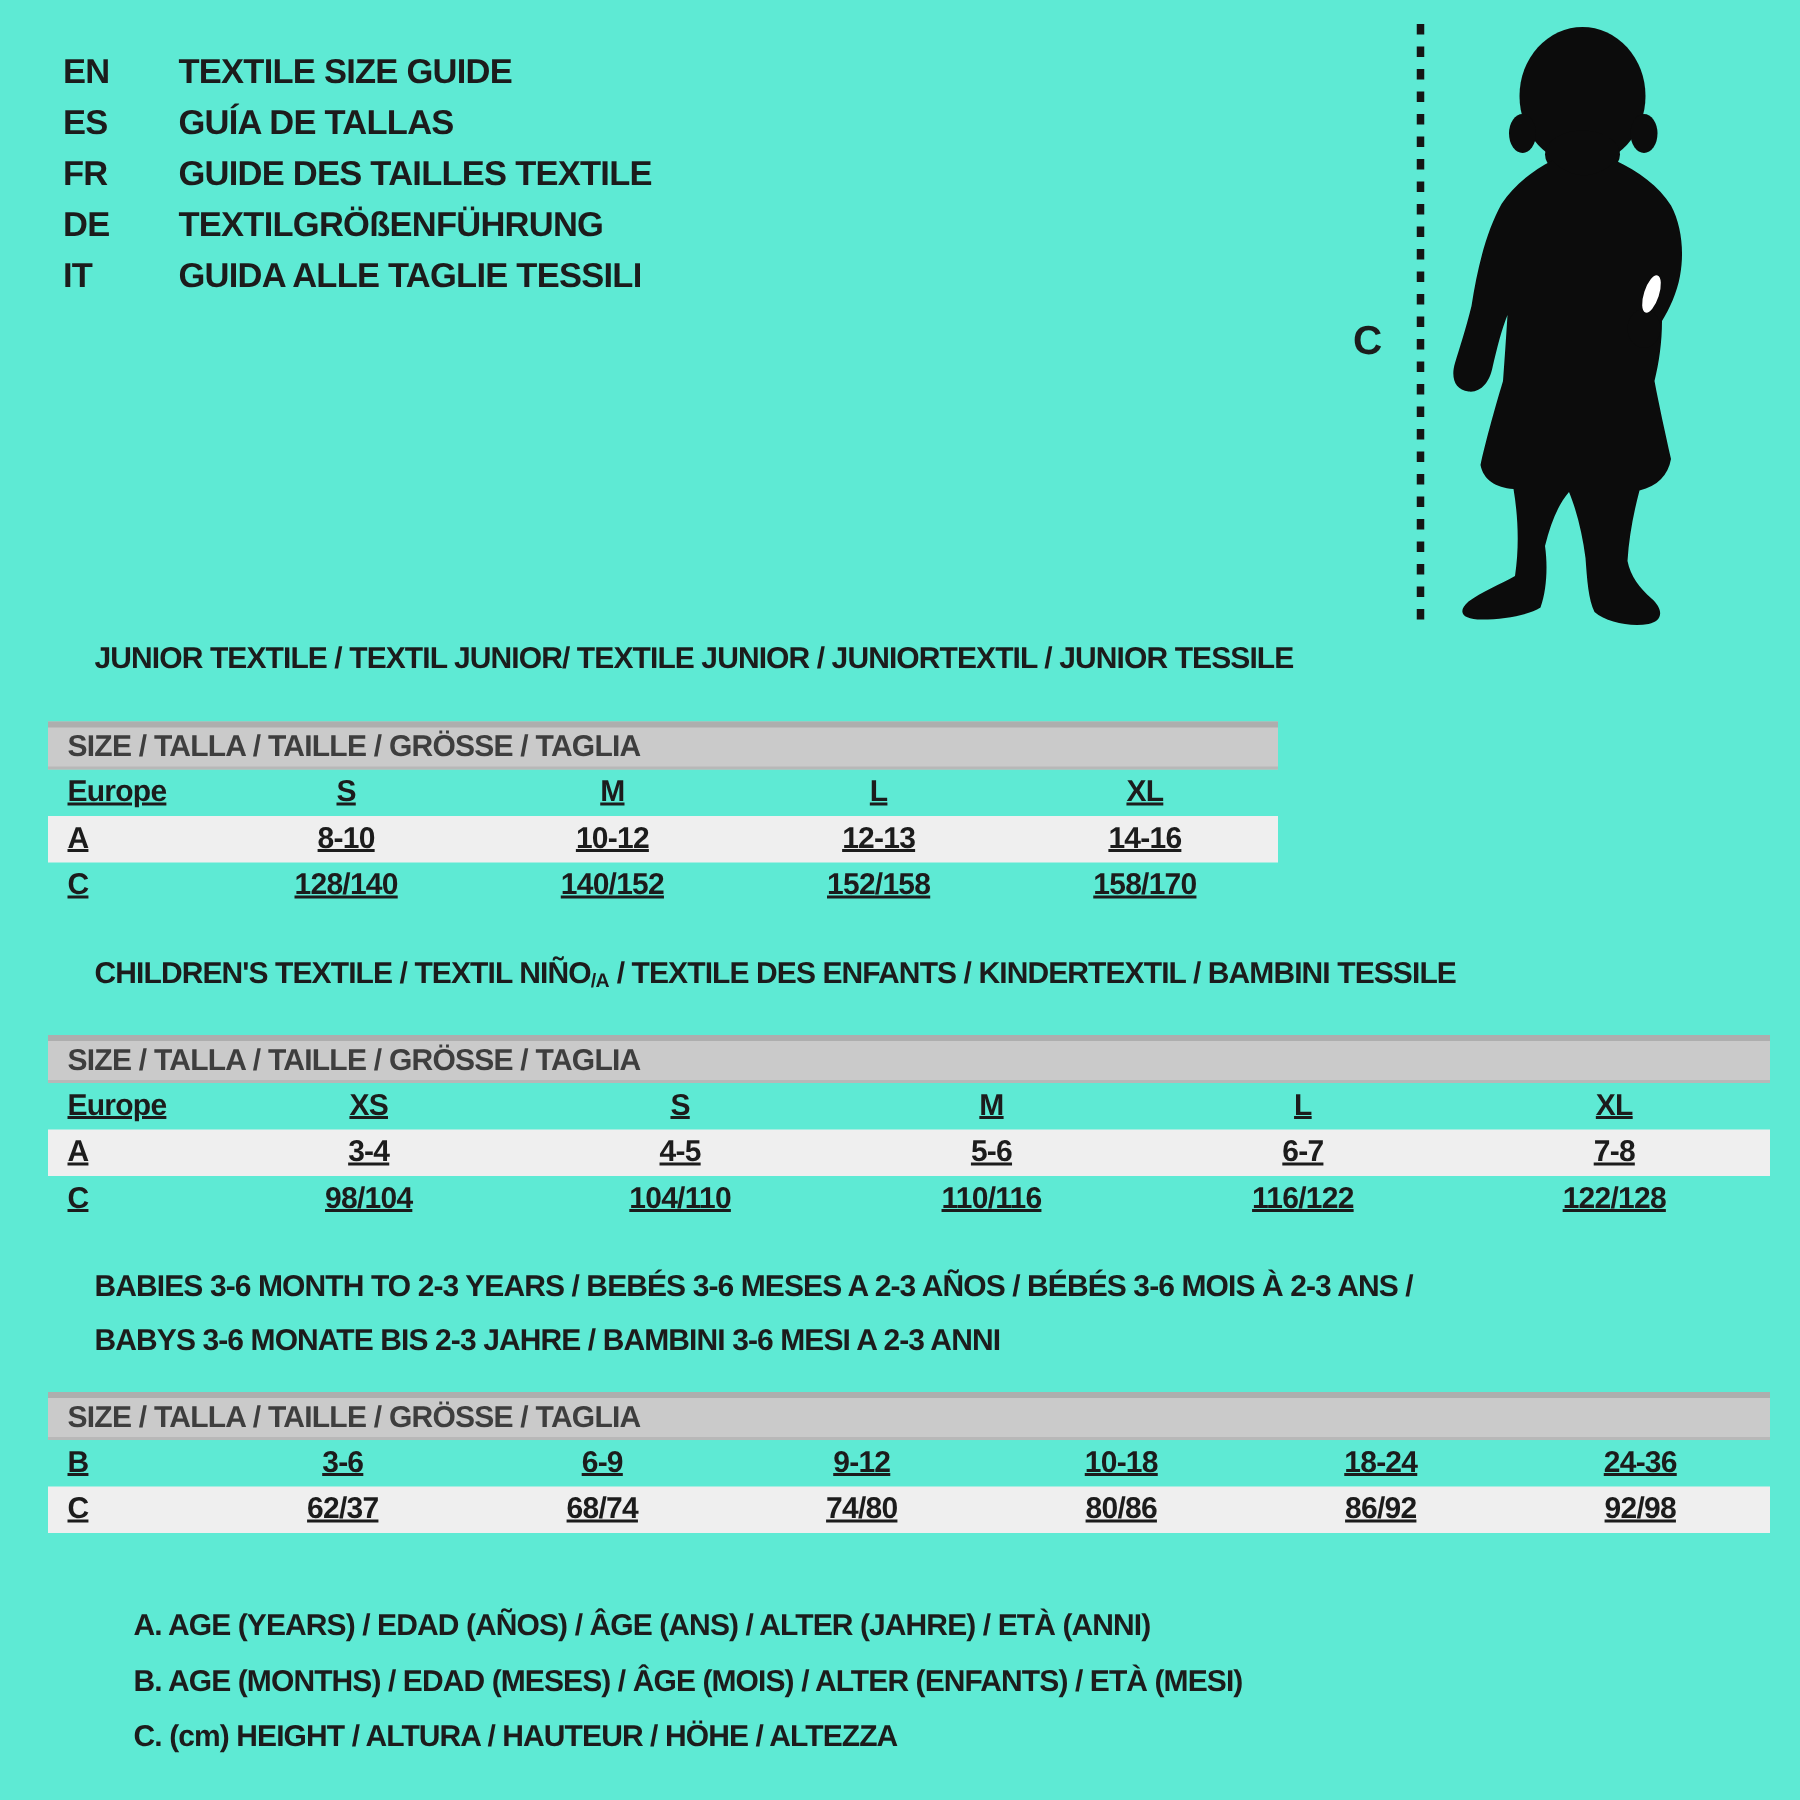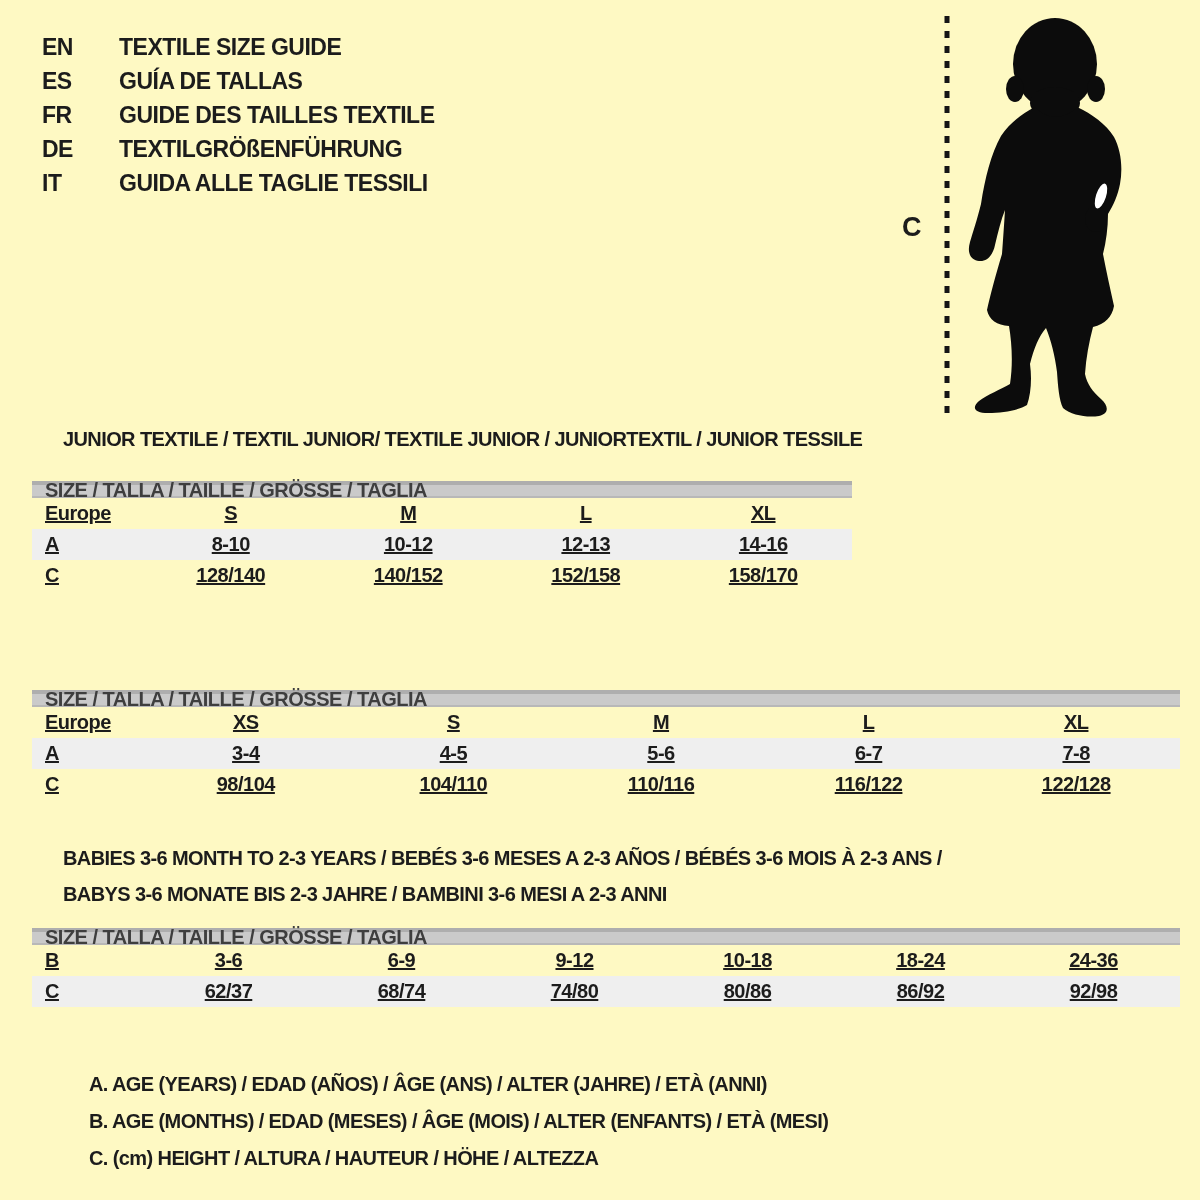--- a/index.html
+++ b/index.html
@@ -1,20 +1,20 @@
 <!DOCTYPE html>
 <html><head>
 <meta charset="utf-8">
 <style>
   * { margin:0; padding:0; box-sizing:border-box; }
   html,body { background:#ffffff; }
   .page {
     position:relative;
     width:1200px; height:1200px;
-    background:#fef9c3;
+    background:#5eead4;
     font-family:"Liberation Sans", sans-serif;
     color:#1c1c1c;
     font-weight:bold;
     letter-spacing:-0.5px;
     overflow:hidden;
   }
 
   
   .lang-block { position:absolute; left:42px; top:30px; font-size:23px; }
   .lang-row { display:flex; height:34px; align-items:center; }
@@ -30,21 +30,21 @@
   .section-title {
     position:absolute; left:45px;
     font-size:20px; letter-spacing:-0.6px; white-space:nowrap;margin-left:18px;
   }
   .sub-part { font-size:13px; vertical-align:-3px; letter-spacing:-0.3px; }
   .title-line { line-height:36px; }
 
   
   .size-table { position:absolute; }
   .size-header {
-    height:17px; background:#cacaca;
+    height:32px; background:#cacaca;
     border-top:4px solid #aeaeae; border-bottom:2px solid #b8b8b8;
     display:flex; align-items:center;
     padding-left:13px;
     font-size:20px; color:#3e3e3e;
   }
   .t-row { display:flex; height:31px; align-items:center; font-size:20px;text-decoration:underline; }
   .t-row.stripe { background:#efefef; }
   .t-label { width:110px; padding-left:13px; }
   .t-cell { flex:1; text-align:center; }
   #table1 { left:32px; top:481px; width:820px; }
@@ -150,20 +150,23 @@
     </div>
     <div class="t-row">
       <span class="t-label">C</span>
       <span class="t-cell">128/140</span>
       <span class="t-cell">140/152</span>
       <span class="t-cell">152/158</span>
       <span class="t-cell">158/170</span>
     </div>
   </div>
 
+  <div class="section-title" style="top:638px;">
+    <span>CHILDREN'S TEXTILE / TEXTIL NIÑO</span><span class="sub-part">/A</span><span> / TEXTILE DES ENFANTS / KINDERTEXTIL / BAMBINI TESSILE</span>
+  </div>
 
   <div class="size-table" id="table2">
     <div class="size-header">SIZE / TALLA / TAILLE / GRÖSSE / TAGLIA</div>
     <div class="t-row">
       <span class="t-label">Europe</span>
       <span class="t-cell">XS</span>
       <span class="t-cell">S</span>
       <span class="t-cell">M</span>
       <span class="t-cell">L</span>
       <span class="t-cell">XL</span>

